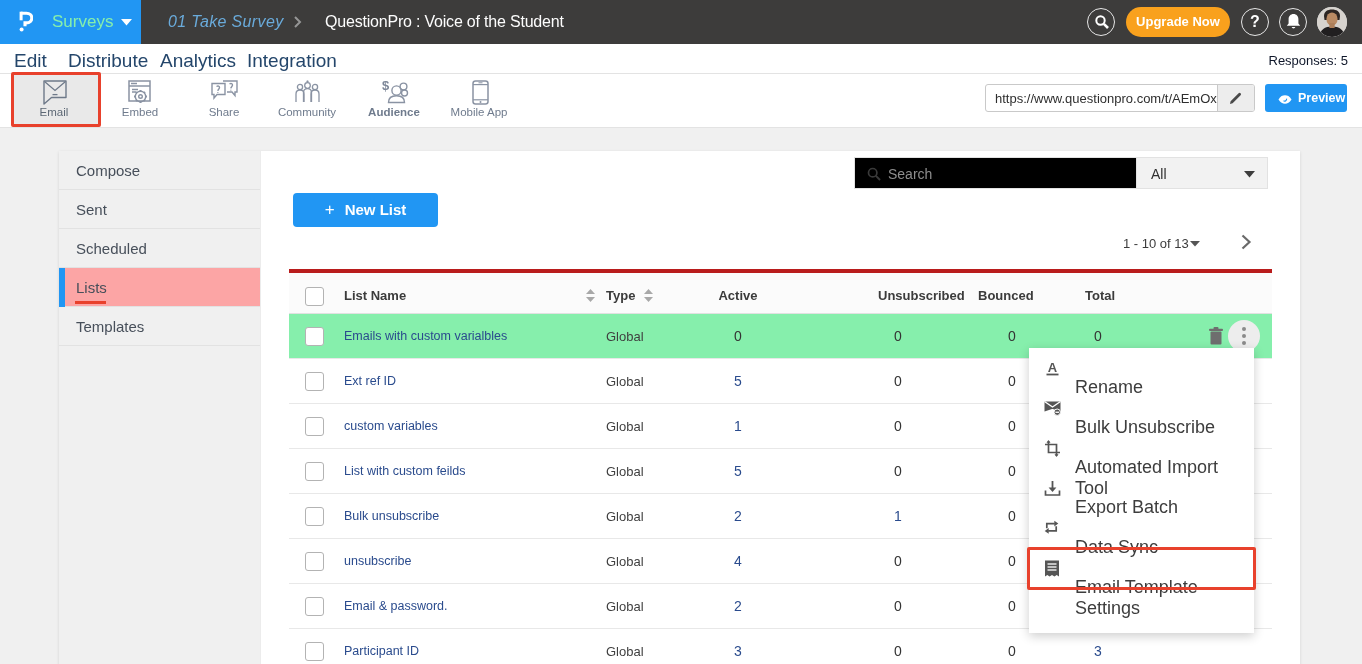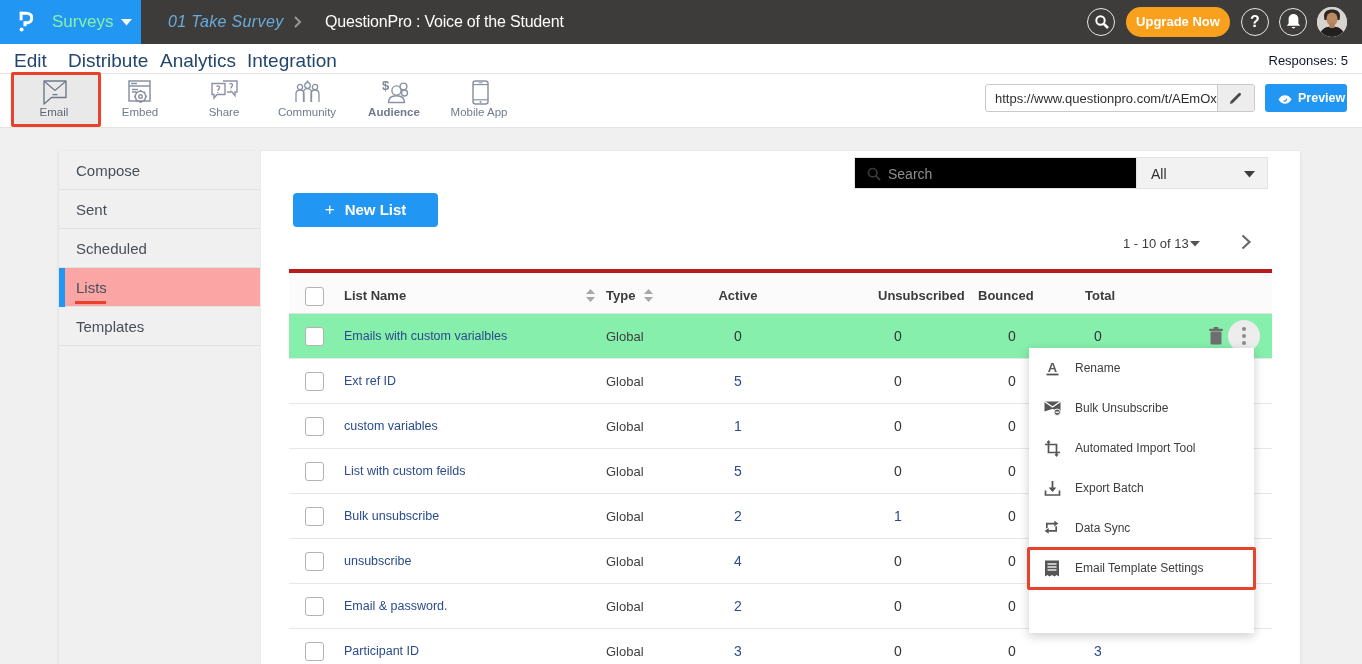--- a/index.html
+++ b/index.html
@@ -50,21 +50,21 @@
 .lname { position:absolute; left:55px; top:15px; font-size:12.5px; color:#2a4b8d; }
 .gtype { position:absolute; left:317px; top:15px; font-size:13px; color:#3f3f3f; }
 .num { position:absolute; top:14px; width:40px; text-align:center; font-size:14px; color:#333; }
 .na { left:429px; } .nu { left:589px; } .nb { left:703px; } .nt { left:789px; }
 .blue { color:#2a4b8d; }
 .hcell { position:absolute; top:15px; font-size:13px; font-weight:bold; color:#3b3b3b; }
 
 #menu { position:absolute; left:970px; top:197px; width:225px; height:285px; background:#fff; box-shadow:0 3px 10px rgba(0,0,0,0.2); }
 .mitem { position:relative; height:40px; }
 .mico { position:absolute; left:15px; top:12px; }
-.mtxt { position:absolute; left:46px; top:13px; font-size:12px; color:#3d3d3d; }
+.mtxt { position:absolute; left:46px; top:29px; font-size:18px; color:#3d3d3d; }
 #menured { position:absolute; left:-2px; top:199px; width:229px; height:43px; border:3px solid #e8412c; border-radius:2px; }
 .sorticon { position:absolute; top:16px; }
 </style>
 </head>
 <body>
 
 <div id="topbar">
   <div id="logoblock"></div>
   <svg class="abs" style="left:19px;top:10px;" width="14" height="22" viewBox="0 0 14 22">
     <path d="M2 3.2 H7.4 C10.8 3.2 12.8 5.2 12.8 8 C12.8 10.9 10.6 12.9 7.4 12.9 H6 V16.2" fill="none" stroke="#fff" stroke-width="3.1"></path>

